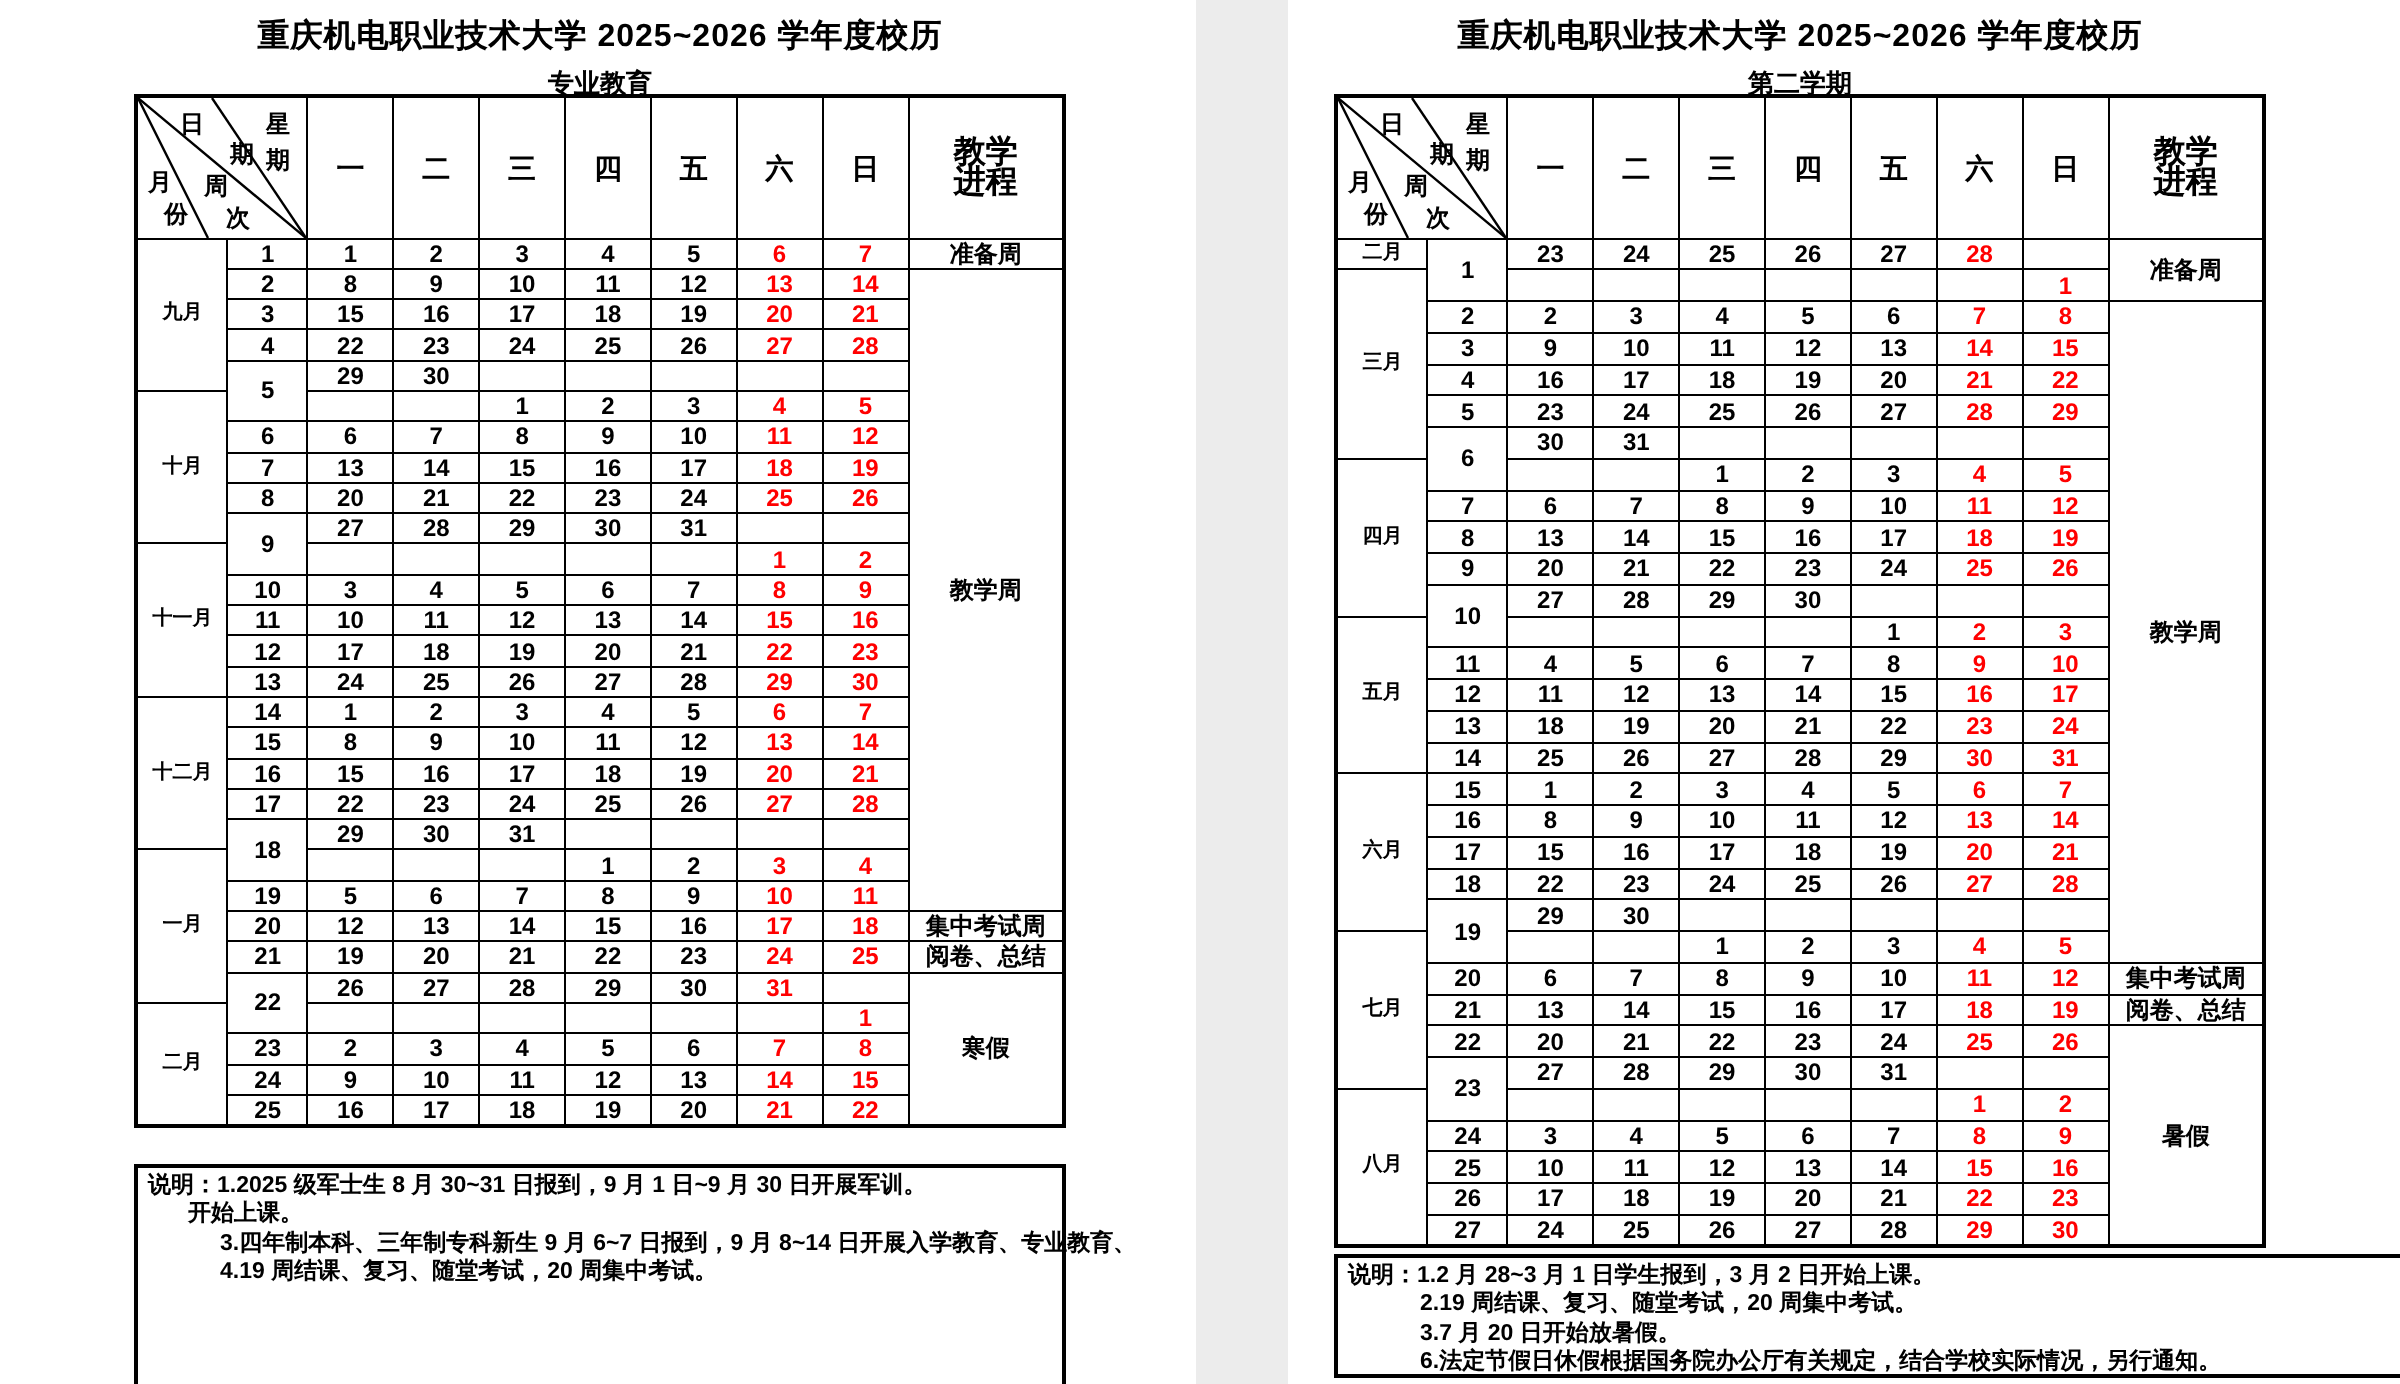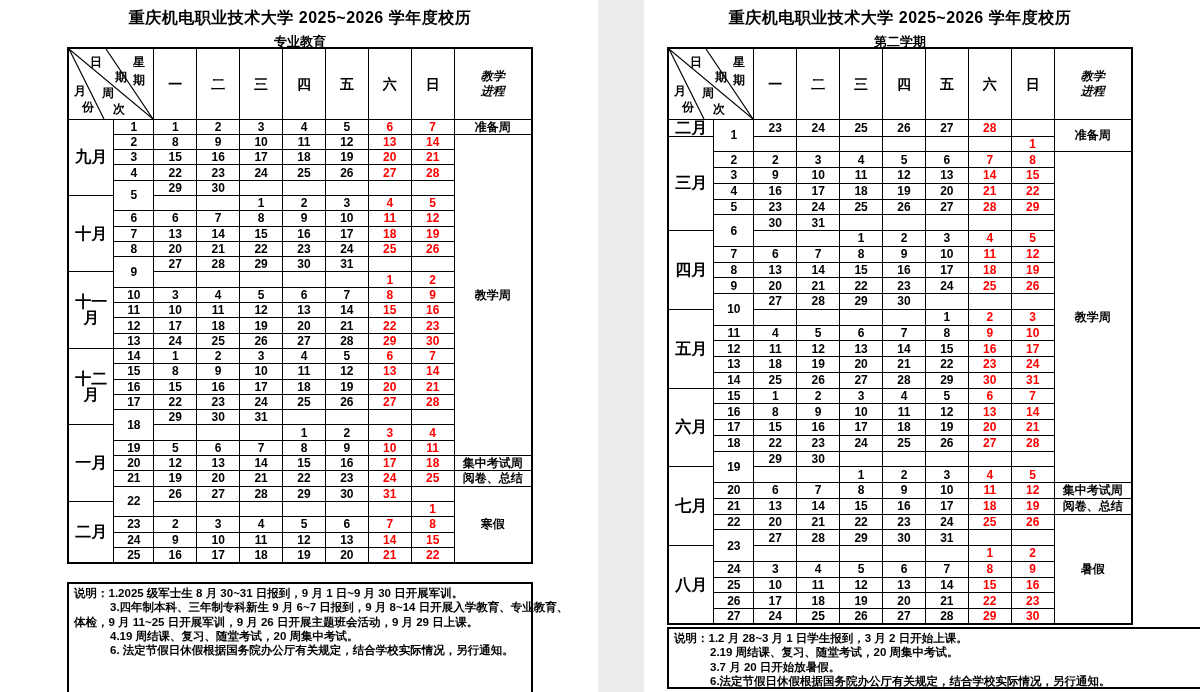--- a/index.html
+++ b/index.html
@@ -15,23 +15,23 @@
   #panel-0{left:67px;}
   #panel-1{left:667px;}
   .title{position:absolute;top:0;left:0;width:100%;text-align:center;font-size:16px;letter-spacing:.5px;white-space:nowrap;}
   .subtitle{position:absolute;top:25px;left:0;width:100%;text-align:center;font-size:13px;}
   table.cal{position:absolute;top:39px;left:0;border-collapse:collapse;table-layout:fixed;border:2px solid #000;}
   .cal td{border:1px solid #000;padding:0;text-align:center;vertical-align:middle;overflow:hidden;line-height:1;}
   .cal-0 tr{height:15.3px;}
   .cal-1 tr{height:15.75px;}
   .cal tr.hrow{height:71px;}
   .dhead{font-size:14px;}
-  .phead{font-size:12px;font-style:italic;}
+  .phead{font-size:16px;}
   .phead div{line-height:15px;}
-  .mcell{font-size:16px;}
+  .mcell{font-size:10px;}
   .wcell{font-size:12px;}
   .dcell{font-size:12px;}
   .pcell{font-size:12px;}
   .cal td.red{color:var(--red);}
   td.corner{position:relative;}
   .corner svg{position:absolute;left:0;top:0;}
   .corner svg line{stroke:#000;stroke-width:1.2;}
   .cc{position:absolute;font-size:12px;line-height:12px;}
   .cc-d1{left:21px;top:7px;}  .cc-d2{left:46px;top:22px;}
   .cc-x1{left:64px;top:7px;}  .cc-x2{left:64px;top:25px;}
@@ -389,24 +389,23 @@
           <td class="dcell">18</td>
           <td class="dcell">19</td>
           <td class="dcell">20</td>
           <td class="dcell red">21</td>
           <td class="dcell red">22</td>
         </tr>
       </tbody>
     </table>
   <div class="notes" id="notes-0">
       <div class="note-line ind0">说明：1.2025 级军士生 8 月 30~31 日报到，9 月 1 日~9 月 30 日开展军训。</div>
+      <div class="note-line ind2">开始上课。</div>
       <div class="note-line ind1">3.四年制本科、三年制专科新生 9 月 6~7 日报到，9 月 8~14 日开展入学教育、专业教育、</div>
-      <div class="note-line ind0">体检，9 月 11~25 日开展军训，9 月 26 日开展主题班会活动，9 月 29 日上课。</div>
       <div class="note-line ind1">4.19 周结课、复习、随堂考试，20 周集中考试。</div>
-      <div class="note-line ind1">6. 法定节假日休假根据国务院办公厅有关规定，结合学校实际情况，另行通知。</div>
     </div>
 </div>
 
 <div class="panel" id="panel-1">
   <div class="title">重庆机电职业技术大学 2025~2026 学年度校历</div>
   <div class="subtitle">第二学期</div>
   <table class="cal cal-1" id="cal-1">
     <colgroup>
       <col style="width:46px">
         <col style="width:40px">

